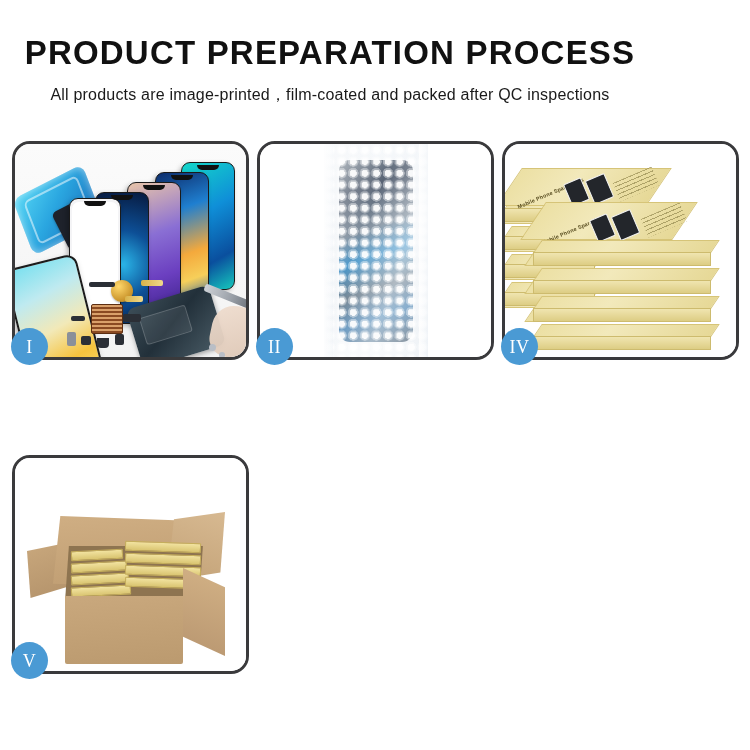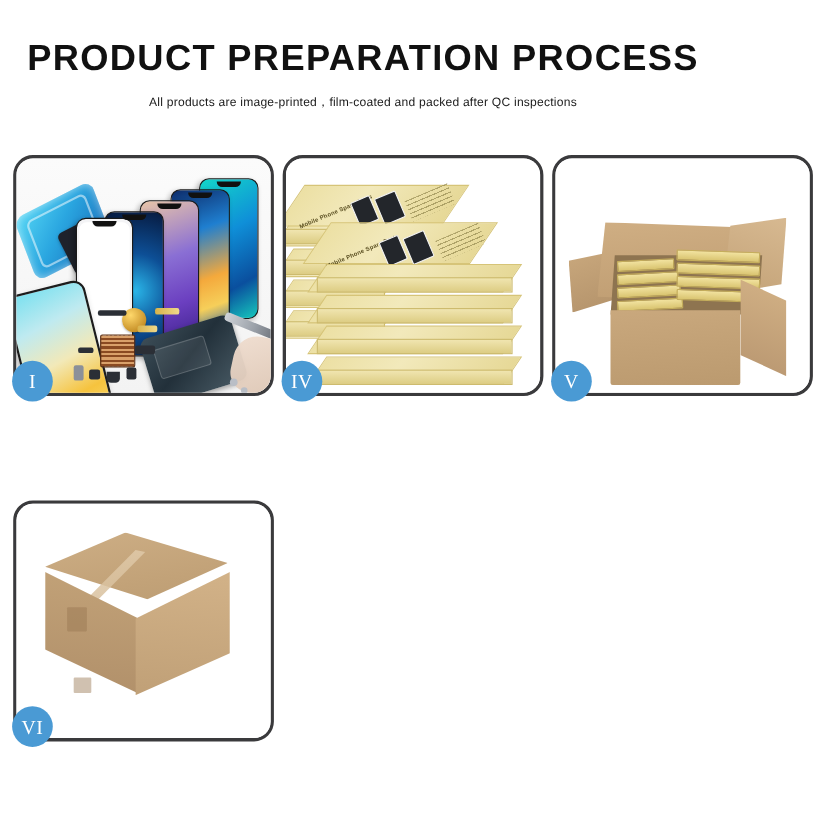--- a/index.html
+++ b/index.html
@@ -18,21 +18,21 @@
     font-size:33px;
     font-weight:700;
     letter-spacing:1.2px;
     color:#111111;
     line-height:1;
     margin:0;
     white-space:nowrap;
   }
   #page-subtitle{
     font-family:"Liberation Sans", sans-serif;
-    font-size:11px;
+    font-size:16px;
     font-weight:400;
     color:#1a1a1a;
     margin:16px 0 0 0;
     letter-spacing:.2px;
     white-space:nowrap;
   }
 
   
   #grid{
     position:absolute;
@@ -374,20 +374,32 @@
       <div class="flexstrip" style="left:110px;top:152px;width:18px;"></div>
 
       <div class="screwdriver"></div>
       <div class="hand"></div>
       <div class="part" style="left:194px;top:200px;width:7px;height:7px;border-radius:50%;background:#b9bec6;"></div>
       <div class="part" style="left:204px;top:208px;width:6px;height:6px;border-radius:50%;background:#b9bec6;"></div>
     </div>
     <div class="badge">I</div>
   </div>
 
+  <div class="card">
+    <div class="card-inner p2">
+      <div class="wrap">
+        <div class="device"></div>
+        <div class="bubbles"></div>
+        <div class="seam" style="left:0;"></div>
+        <div class="seam" style="right:0;"></div>
+        <div class="sheen"></div>
+      </div>
+    </div>
+    <div class="badge">II</div>
+  </div>
 
 
   <div class="card">
     <div class="card-inner p4">
 
       <div class="stkbox" style="left:-2px;top:54px;width:92px;height:24px;">
         <div class="stk-top"></div>
         <div class="stk-front"></div>
       </div>
       <div class="stkbox" style="left:-2px;top:82px;width:92px;height:24px;">
@@ -454,25 +466,14 @@
       <div class="rod" style="left:110px;top:96px;width:76px;transform:rotate(2deg);"></div>
       <div class="rod" style="left:110px;top:108px;width:76px;transform:rotate(2deg);"></div>
       <div class="rod" style="left:110px;top:120px;width:76px;transform:rotate(2deg);"></div>
 
       <div class="boxfront"></div>
       <div class="boxside"></div>
     </div>
     <div class="badge">V</div>
   </div>
 
-  <div class="card">
-    <div class="card-inner p6">
-      <div class="topface"></div>
-      <div class="tape"></div>
-      <div class="leftface"></div>
-      <div class="rightface"></div>
-      <div class="tab" style="left:46px;top:94px;width:18px;height:22px;"></div>
-      <div class="tab" style="left:52px;top:158px;width:16px;height:14px;"></div>
-    </div>
-    <div class="badge">VI</div>
-  </div>
 
 </div>
 
 </body></html>

